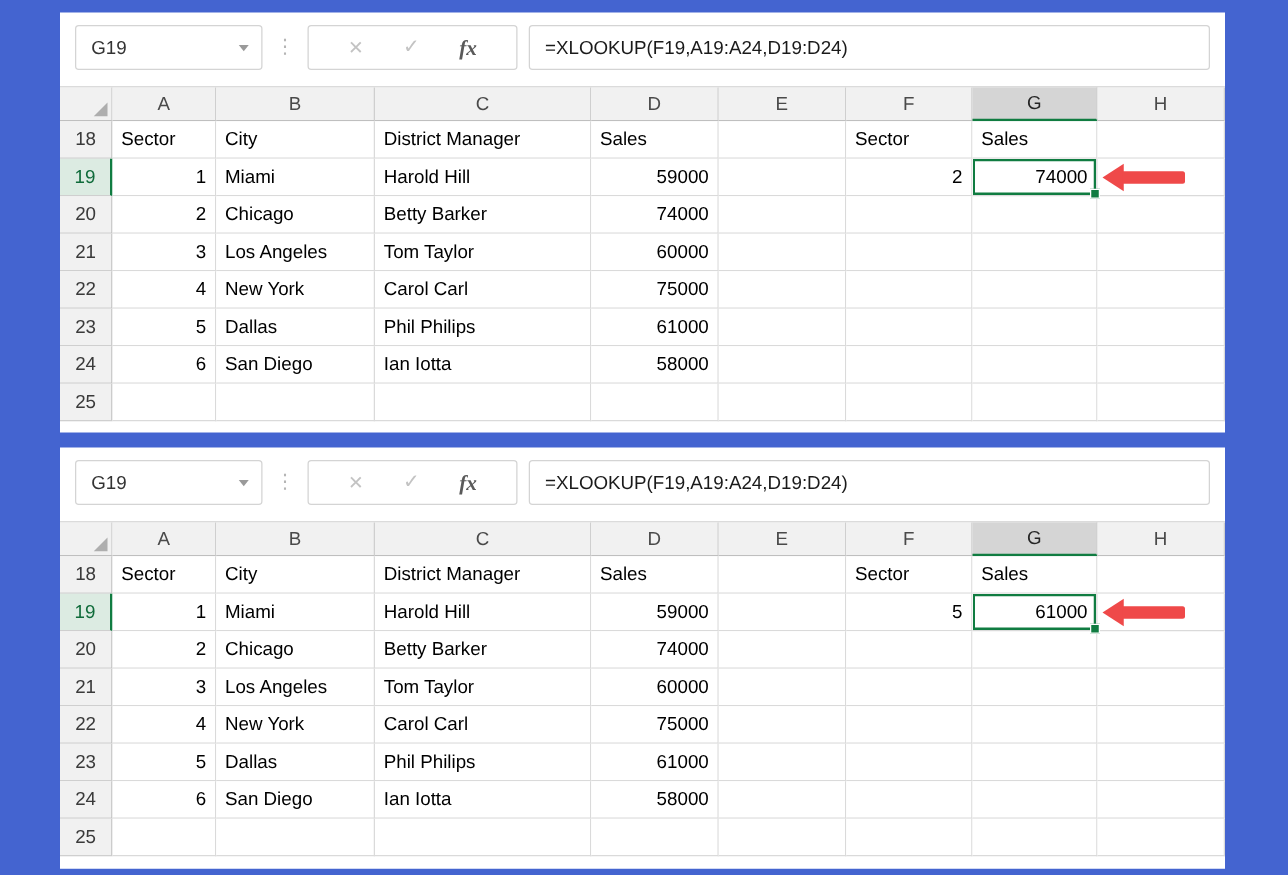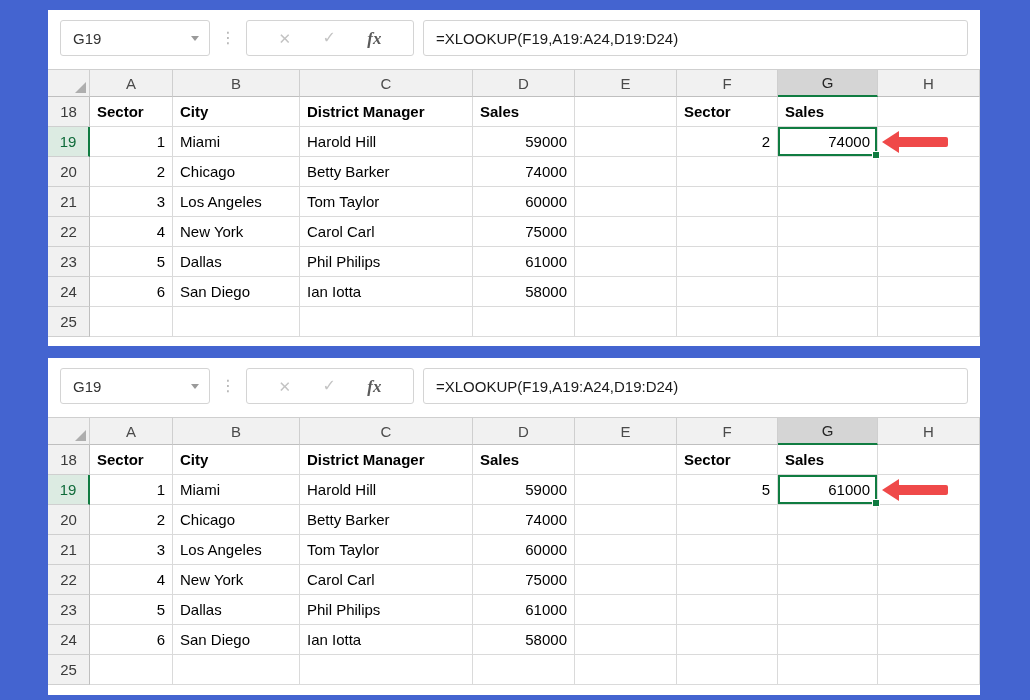--- a/index.html
+++ b/index.html
@@ -60,21 +60,21 @@
   .header-row .cell{
     background:var(--head-bg);color:#4a4a4a;
     border-bottom-color:#bfbfbf;border-right-color:var(--line-dark);
   }
   .col-header{justify-content:center;padding:0;}
   .col-header.sel-col{background:#d5d5d5;border-bottom:2px solid var(--green);color:#262626;}
   .row-head.sel-row{background:#dcebe2;color:#0f6b3a;border-right:2px solid var(--green);}
   .corner{display:flex;align-items:flex-end;justify-content:flex-end;padding:3px;}
   .corner-tri{width:0;height:0;border-left:11px solid transparent;border-bottom:11px solid #aeaeae;}
 
-  .cell.bold{font-weight:bold;}
+  .cell.bold{font-weight:normal;}
   .cell.num{justify-content:flex-end;}
 
   .sel-cell{position:relative;overflow:visible;box-shadow:inset 0 0 0 2px var(--green);z-index:2;}
   .sel-cell::after{
     content:"";position:absolute;right:-3px;bottom:-3px;width:6px;height:6px;
     background:var(--green);border:1px solid #fff;
   }
   .has-arrow{position:relative;overflow:visible;}
   .red-arrow{position:absolute;left:4px;top:50%;transform:translateY(-50%);display:flex;align-items:center;}
   .arrow-head{width:0;height:0;border-top:11px solid transparent;border-bottom:11px solid transparent;border-right:17px solid var(--red);}

